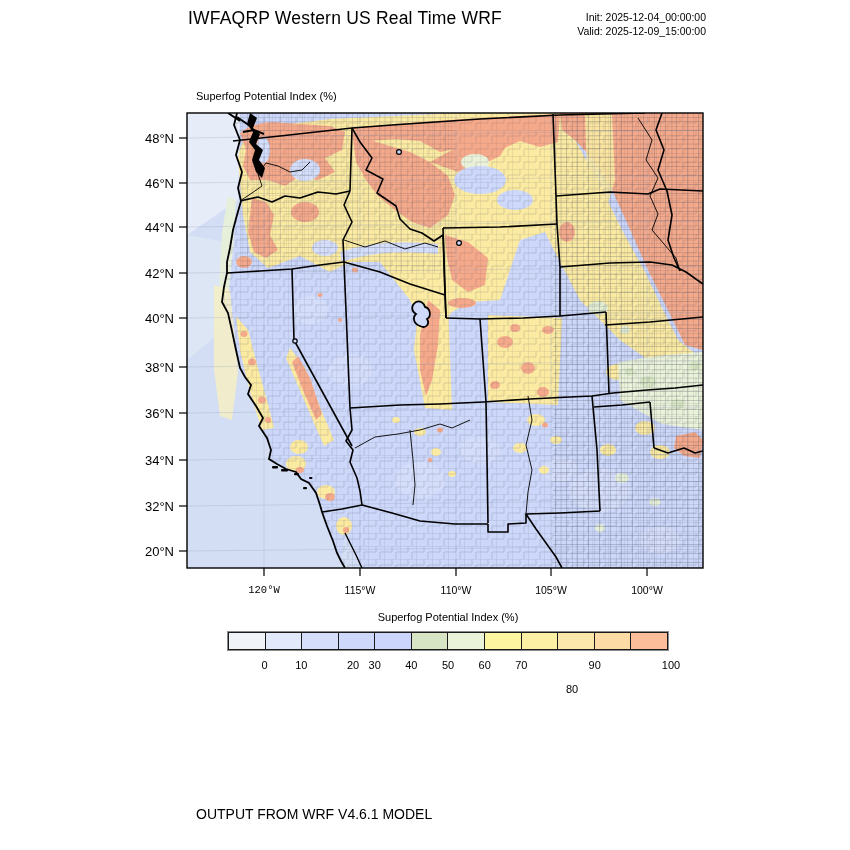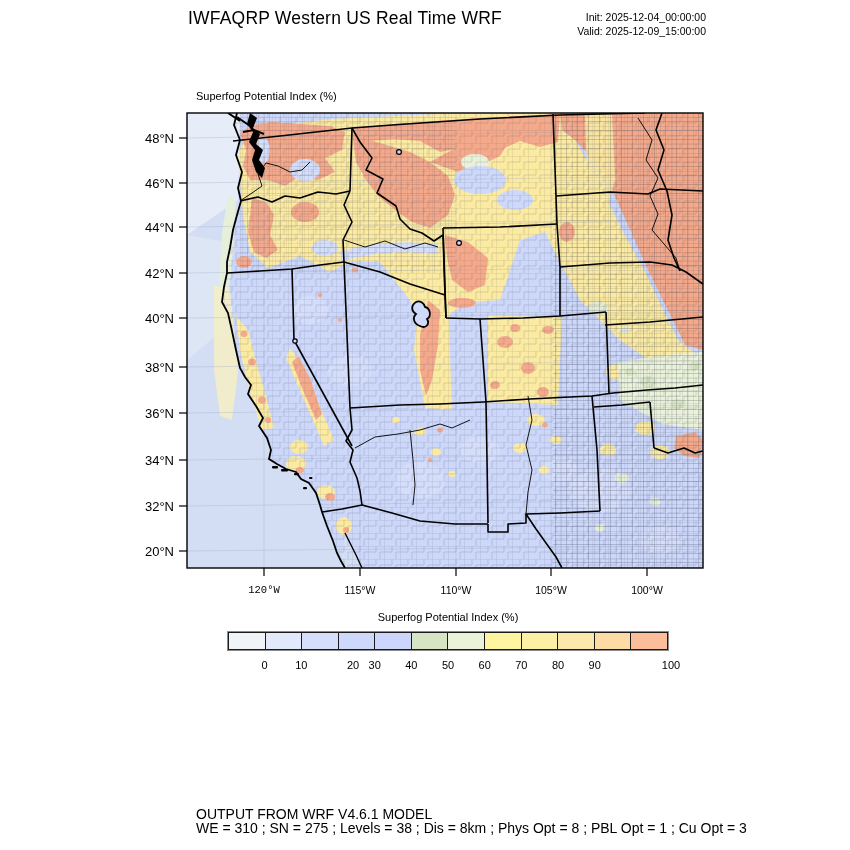--- a/index.html
+++ b/index.html
@@ -305,23 +305,22 @@
     </div>
   <div id="cbar-ticks">
       <div class="cbar-tick" style="left: 264.667px;">0</div>
       <div class="cbar-tick" style="left: 301.333px;">10</div>
       <div class="cbar-tick" style="left: 338px; margin-left: 15px;">20</div>
       <div class="cbar-tick" style="left: 374.667px;">30</div>
       <div class="cbar-tick" style="left: 411.333px;">40</div>
       <div class="cbar-tick" style="left: 448px;">50</div>
       <div class="cbar-tick" style="left: 484.667px;">60</div>
       <div class="cbar-tick" style="left: 521.333px;">70</div>
-      <div class="cbar-tick" style="left: 558px;">80</div>
+      <div class="cbar-tick" style="left: 572px; margin-top: 24px;">80</div>
       <div class="cbar-tick" style="left: 594.667px;">90</div>
       <div class="cbar-tick" style="left: 639px; margin-left: 32px;">100</div>
     </div>
 
   <div class="footer">
     <div>OUTPUT FROM WRF V4.6.1 MODEL</div>
-    <div>WE = 310 ; SN = 275 ; Levels = 38 ; Dis = 8km ; Phys Opt = 8 ; PBL Opt = 1 ; Cu Opt = 3</div>
   </div>
 
 </div>
 
 </body></html>

